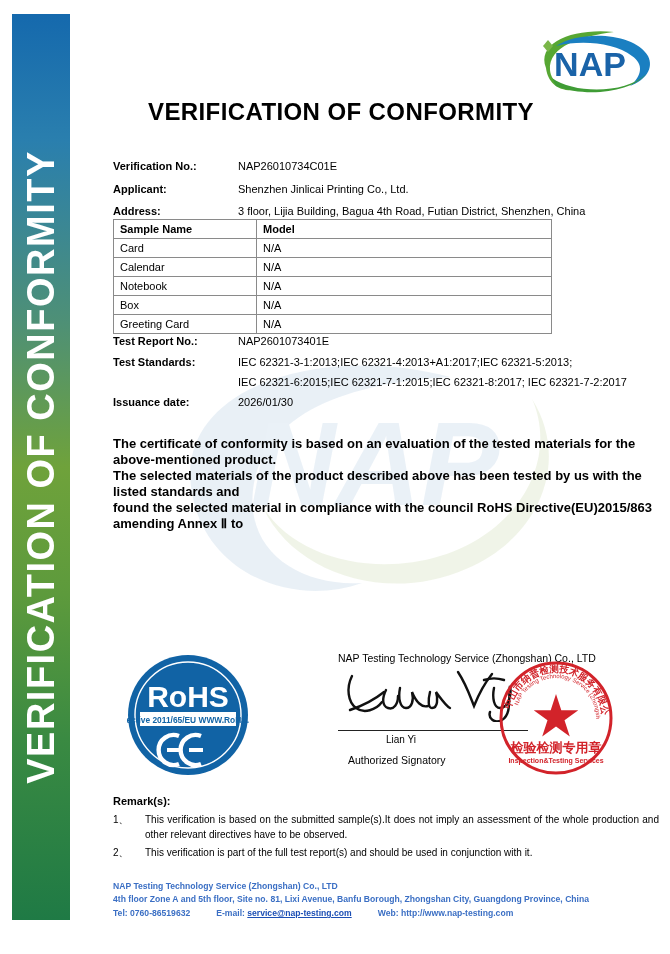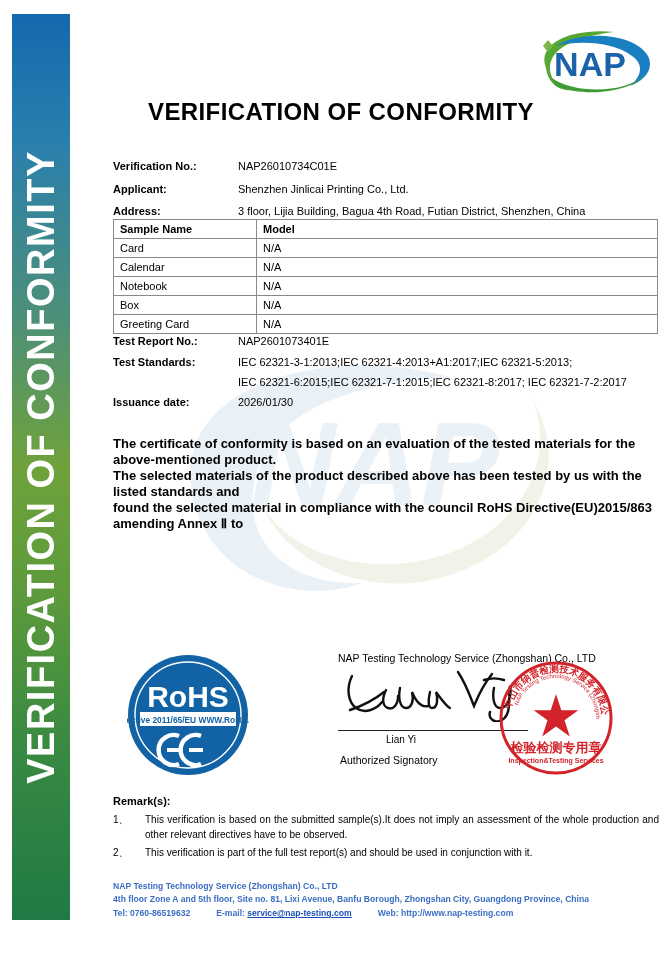--- a/index.html
+++ b/index.html
@@ -27,40 +27,40 @@
 
   .title{position:absolute;left:35px;top:98px;font-size:24px;font-weight:bold;
          letter-spacing:.4px;white-space:nowrap;}
 
   
   .kv{position:absolute;left:0;width:546px;font-size:11px;}
   .kv .lbl{position:absolute;left:0;top:0;font-weight:bold;white-space:nowrap;}
   .kv .val{position:absolute;left:125px;top:0;white-space:nowrap;font-weight:normal;}
 
   
-  table.samples{position:absolute;left:0;top:219px;width:545px;
+  table.samples{position:absolute;left:0;top:219px;width:439px;
                 border-collapse:collapse;font-size:11px;}
   table.samples th,table.samples td{border:1px solid #8a8a8a;padding:3px 6px;
                 text-align:left;height:12px;}
   table.samples th{font-weight:bold;background:#fff;}
   table.samples .c1{width:130px;}
 
   .body-para{position:absolute;left:0;top:436px;width:546px;font-size:13px;
              font-weight:bold;line-height:15.6px;}
   .body-para p{margin:0 0 1px 0;}
 
   
   .sigwrap{position:absolute;left:0;top:650px;width:546px;height:130px;}
   .rohs{position:absolute;left:14px;top:4px;width:122px;height:122px;}
   .signblock{position:absolute;left:225px;top:2px;width:320px;height:128px;}
   .sigline1{position:absolute;left:0;top:0;font-size:10.5px;white-space:nowrap;}
   .sigimg{position:absolute;left:4px;top:14px;width:180px;height:56px;}
   .sigrule{position:absolute;left:0;top:78px;width:190px;border-top:1px solid #222;}
   .signame{position:absolute;left:48px;top:82px;font-size:10px;}
-  .sigrole{position:absolute;left:2px;top:102px;font-size:10.5px;}
+  .sigrole{position:absolute;left:10px;top:102px;font-size:10.5px;}
   .seal{position:absolute;left:158px;top:6px;width:120px;height:120px;}
 
   
   .remarks{position:absolute;left:0;top:795px;width:546px;font-size:10px;}
   .rm-title{font-weight:bold;font-size:11px;margin-bottom:5px;}
   .rm-item{position:relative;padding-left:32px;margin-bottom:3px;line-height:15px;
            text-align:justify;}
   .rm-num{position:absolute;left:0;top:0;}
 
   

